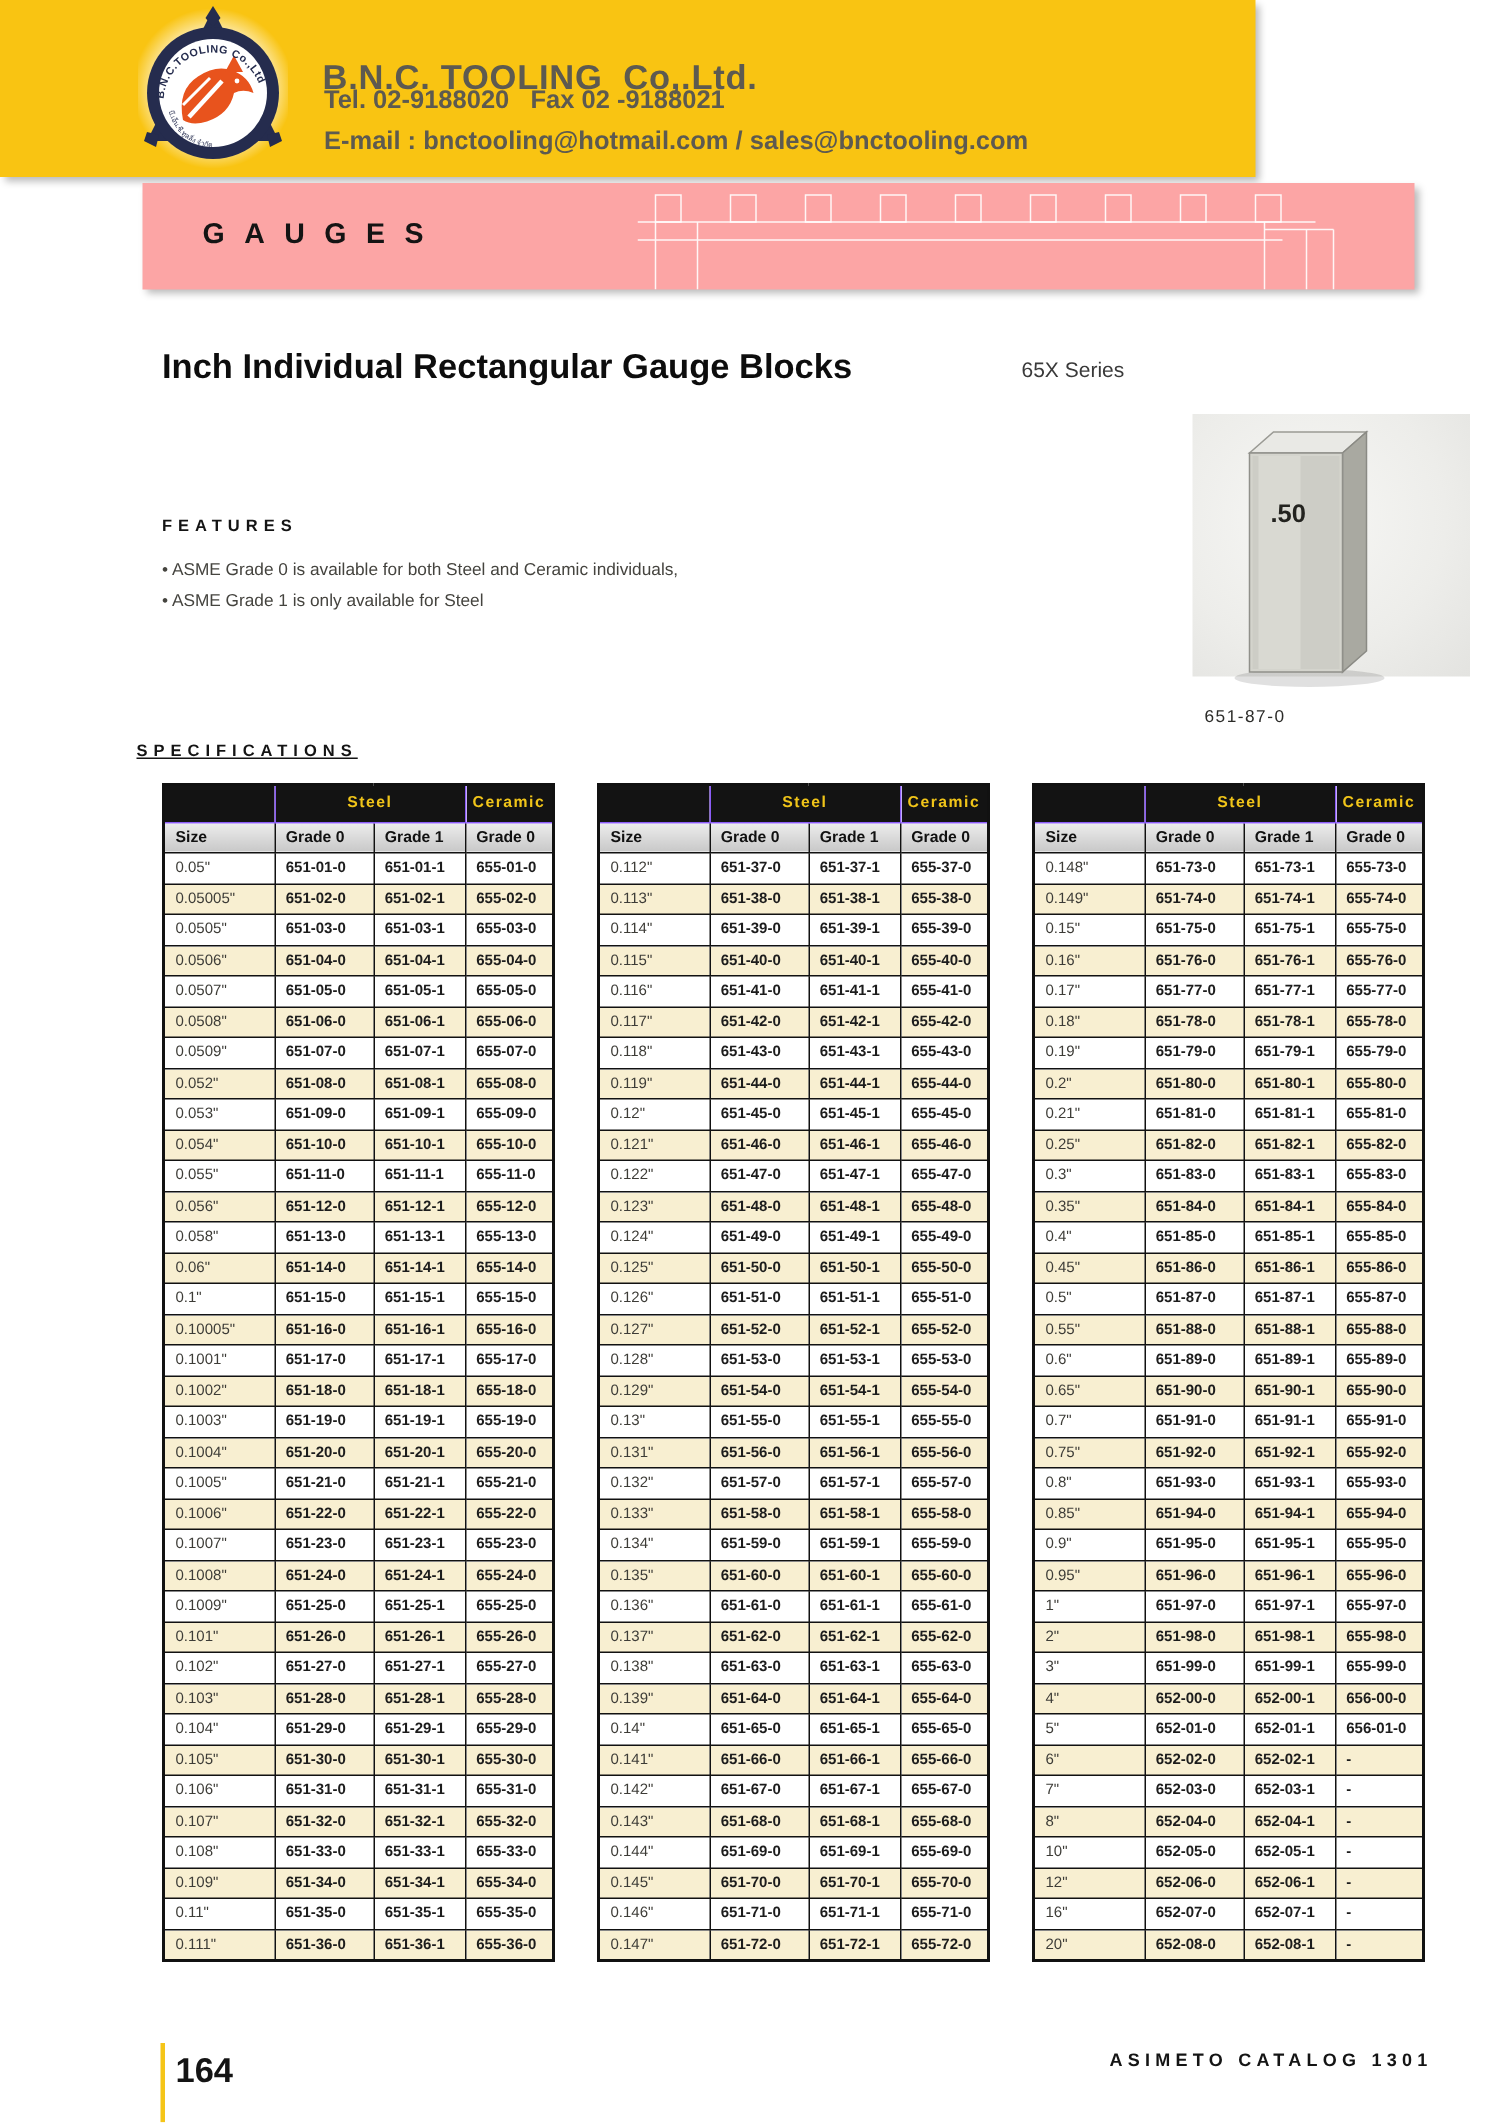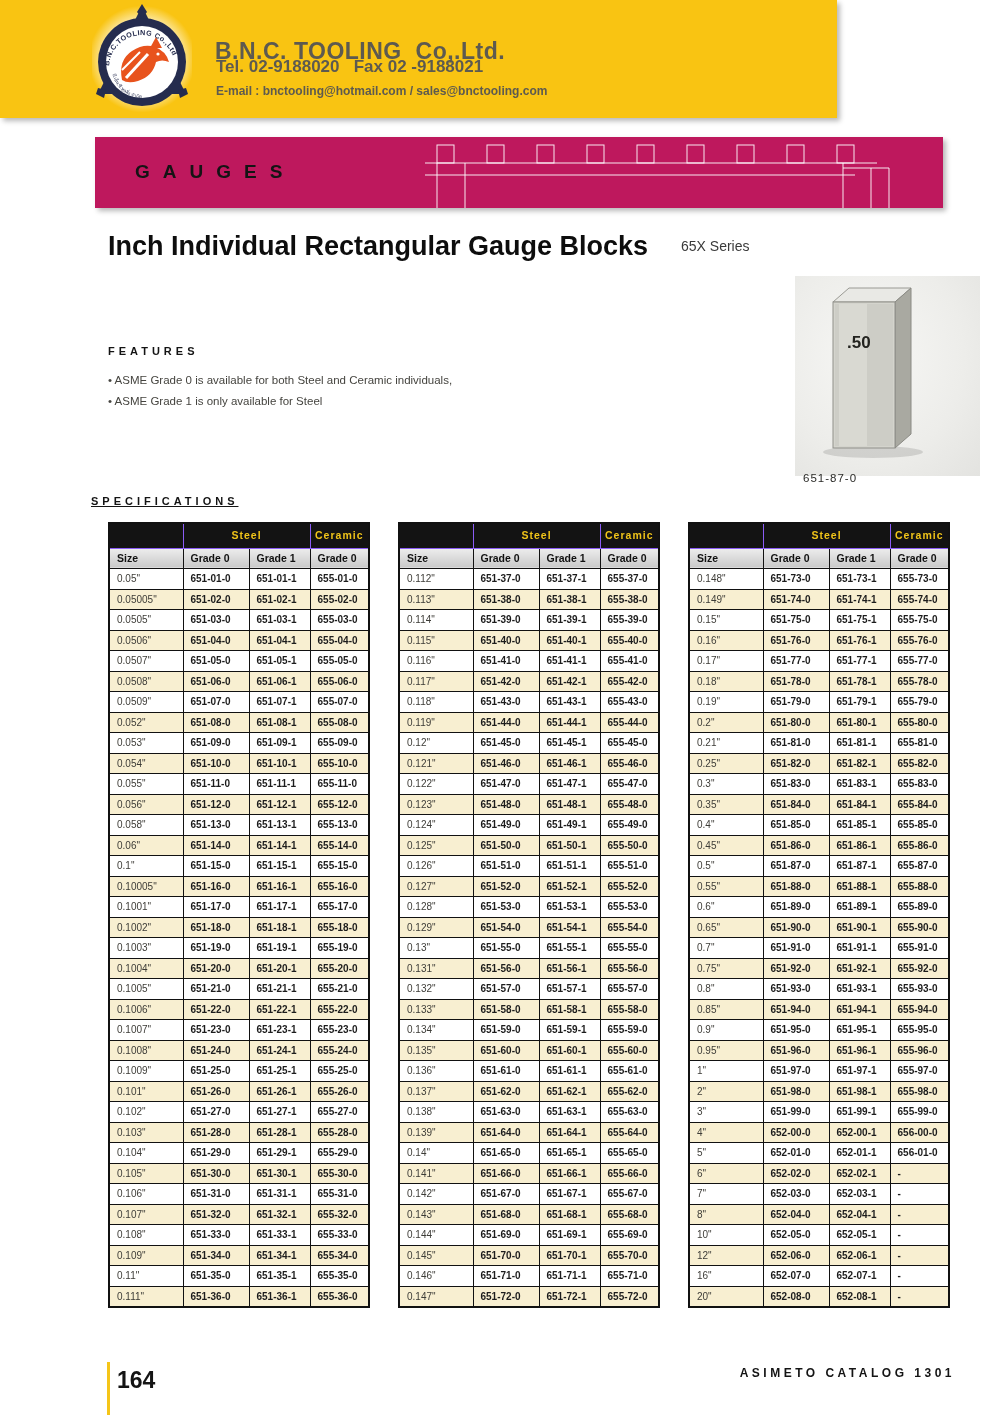--- a/index.html
+++ b/index.html
@@ -7,41 +7,41 @@
         font-family:"Liberation Sans",sans-serif;}
   .abs{position:absolute;}
 
   
   .band-top{left:0;top:0;width:837px;height:118px;background:#f9c412;
             box-shadow:3px 3px 5px rgba(0,0,0,.28);}
   .logo-wrap{left:92px;top:4px;width:100px;height:110px;
              background:radial-gradient(circle at 50% 50%,#ffffff 0%,rgba(255,255,255,.85) 45%,rgba(255,255,255,0) 72%);}
   .co-name{left:215px;top:22px;font-size:23px;font-weight:bold;color:#5d5a50;letter-spacing:.5px;white-space:pre;margin-top:16px;}
   .co-tel{left:216px;top:57px;font-size:17px;font-weight:bold;color:#5d5a50;white-space:pre;}
-  .co-mail{left:216px;top:84px;font-size:12px;font-weight:bold;color:#5d5a50;white-space:pre;}
+  .co-mail{left:216px;top:84px;font-size:17px;font-weight:bold;color:#5d5a50;white-space:pre;}
 
   
-  .band-gauges{left:95px;top:137px;width:848px;height:71px;background:#be185d;
+  .band-gauges{left:95px;top:122px;width:848px;height:71px;background:#fca5a5;
                box-shadow:3px 3px 5px rgba(0,0,0,.28);}
   .gauges-label{left:40px;top:24px;font-size:19px;font-weight:bold;color:#141414;letter-spacing:13px;}
   .lineart{left:330px;top:0;}
   .lineart path,.lineart rect{stroke:rgba(255,255,255,.9);stroke-width:1;fill:none;}
 
   
-  .prod-title{left:108px;top:231px;font-size:27px;font-weight:bold;color:#0d0d0d;}
+  .prod-title{left:108px;top:231px;font-size:23px;font-weight:bold;color:#0d0d0d;}
   .prod-series{left:681px;top:238px;font-size:14px;color:#3a3a3a;}
 
   
   .features-hd{left:108px;top:345px;font-size:11px;font-weight:bold;color:#141414;letter-spacing:4px;}
   .features-list{left:108px;top:374px;margin:0;padding:0;list-style:none;width:480px;}
   .features-list li{font-size:11.5px;color:#45443f;margin:0 0 8.5px 0;}
   .features-list li::before{content:"• ";color:#45443f;}
 
   
-  .figure{left:795px;top:276px;width:185px;height:200px;
+  .figure{left:795px;top:276px;width:185px;height:175px;
           background:radial-gradient(ellipse at 42% 40%,#f7f7f5 0%,#ededea 60%,#e3e3e0 100%);}
   .fig-caption{left:803px;top:472px;width:110px;font-size:11.5px;color:#2b2b28;letter-spacing:1px;}
 
   
   .specs-hd{left:91px;top:495px;font-size:11px;font-weight:bold;color:#141414;letter-spacing:4px;text-decoration:underline;}
   .spec-table{border-collapse:collapse;width:260px;table-layout:fixed;border:2px solid #111;background:#fff;}
   .spec-table th,.spec-table td{border:1px solid #111;text-align:left;font-size:10px;
        padding:4px 0 4px 7px;line-height:11.5px;white-space:nowrap;overflow:hidden;}
   .spec-table tr.group-row th{background:#131313;color:#f0c419;text-align:center;font-size:10.5px;
        font-weight:bold;letter-spacing:1px;padding:6px 0;border:1px solid #8b5cf6;}

